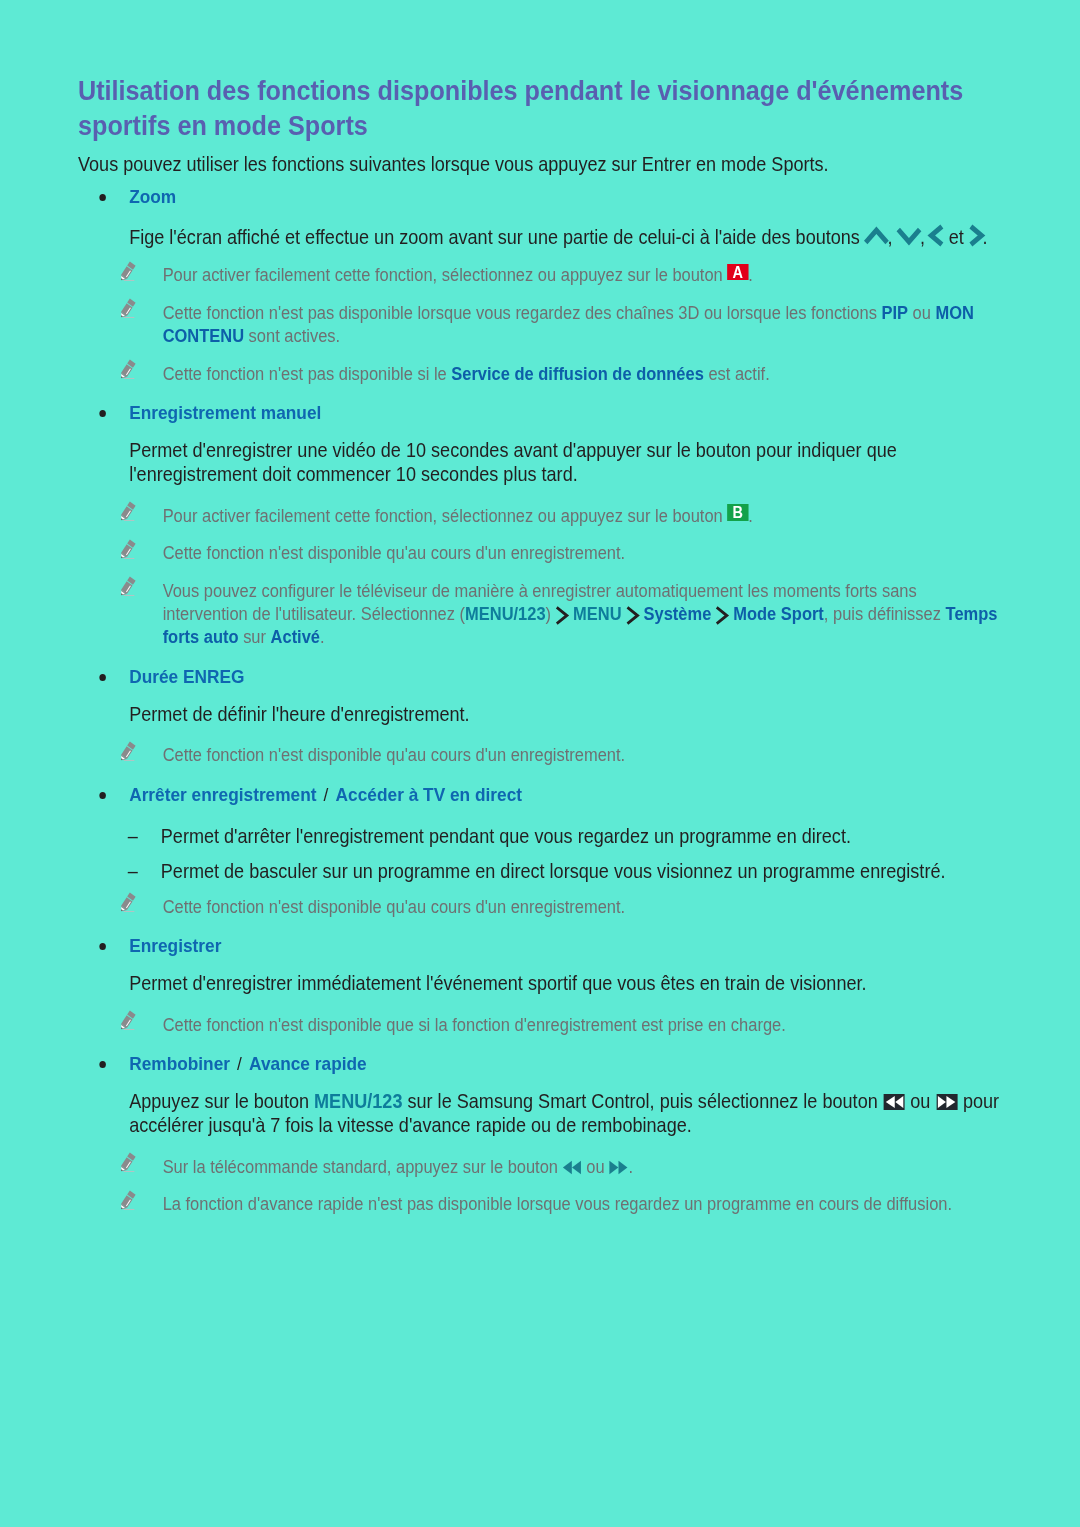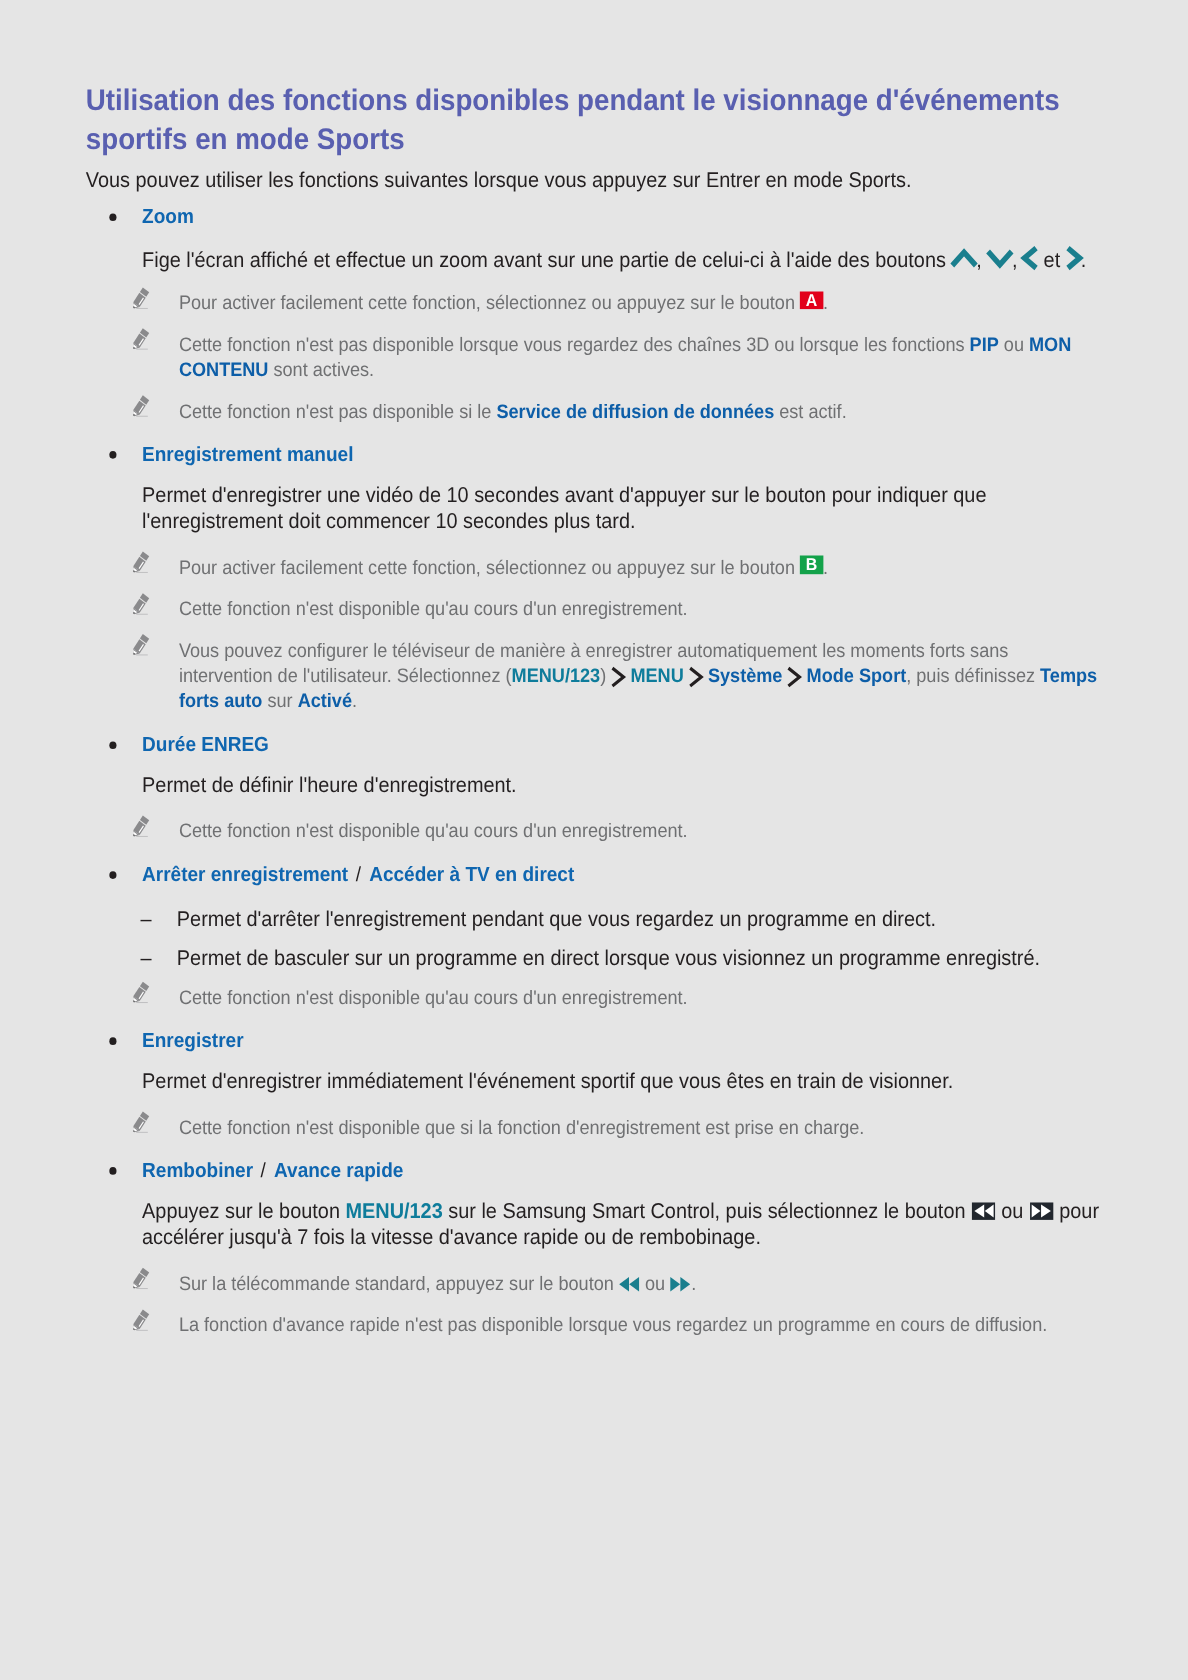--- a/index.html
+++ b/index.html
@@ -2,21 +2,21 @@
 <html><head>
 <meta charset="utf-8">
 <style>
   html, body { margin:0; padding:0; }
   body {
     width:1080px; height:1527px;
     background:#ffffff;
     font-family:"Liberation Sans", sans-serif;
     color:#231f20;
   }
-  .page { position:relative; width:1080px; height:1527px; overflow:hidden; background:#e5e5e5; }
+  .page { position:relative; width:1080px; height:1527px; overflow:hidden; background:#5eead4; }
 
   .content {
     position:absolute; left:78px; top:73px;
     width:995px;
     transform:scaleX(0.93);
     transform-origin:left top;
   }
 
   h1.title { margin:0; font-size:27.1px; line-height:35.3px; font-weight:bold; color:#595fb0; }
   .intro { margin:8px 0 0 0; font-size:19.45px; line-height:24.3px; color:#231f20; }

